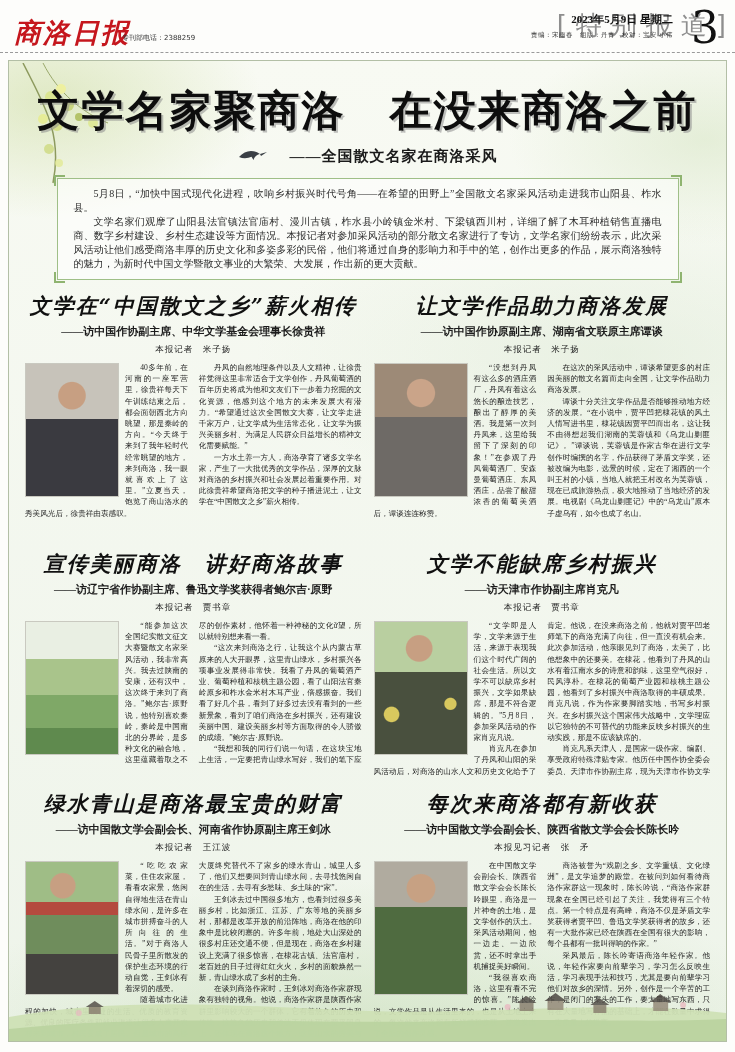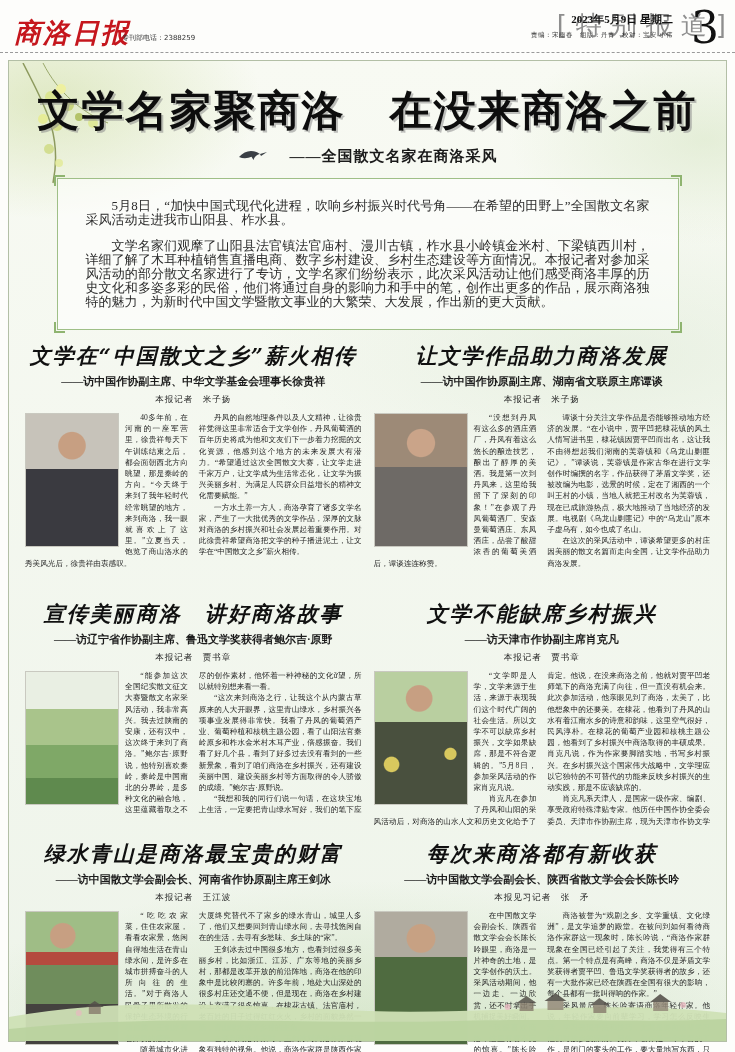--- a/index.html
+++ b/index.html
@@ -31,21 +31,21 @@
   .deco-landscape{position:absolute;left:0;right:0;bottom:0;width:100%;height:64px;pointer-events:none;}
   
   .banner{position:relative;text-align:center;padding-top:22px;}
   .banner-title{margin:0;font-size:42px;font-weight:900;color:#0d0d0d;letter-spacing:2px;
     font-family:"DejaVu Serif",serif;text-shadow:2px 2px 0 rgba(140,140,140,.55);}
   .banner-subrow{display:flex;justify-content:center;align-items:center;gap:22px;margin-top:8px;}
   .banner-sub{font-size:15px;font-weight:bold;color:#1a1a1a;letter-spacing:1px;}
   
   .intro-box{position:relative;width:588px;margin:12px auto 0;border:1px solid #9fbf87;
     background:rgba(255,255,255,.55);padding:8px 16px;}
-  .intro-box p{margin:12px;font-size:13px;line-height:14px;text-align:justify;text-indent:2em;color:#2b2b2b;}
+  .intro-box p{margin:0;font-size:10px;line-height:14px;text-align:justify;text-indent:2em;color:#2b2b2b;}
   .corner{position:absolute;width:9px;height:9px;border:2px solid #8fb470;}
   .c-tl{left:-4px;top:-4px;border-right:none;border-bottom:none;}
   .c-tr{right:-4px;top:-4px;border-left:none;border-bottom:none;}
   .c-bl{left:-4px;bottom:-4px;border-right:none;border-top:none;}
   .c-br{right:-4px;bottom:-4px;border-left:none;border-top:none;}
   
   .grid{position:relative;margin:12px 16px 0;display:grid;grid-template-columns:1fr 1fr;
     column-gap:20px;row-gap:13px;gap:12px;}
   .a-title{margin:0;text-align:center;font-size:21px;font-weight:800;font-style:italic;
     letter-spacing:2px;color:#101010;font-family:"DejaVu Serif",serif;}
@@ -133,22 +133,22 @@
         </div>
     </div>
 
     <div class="article">
       <h2 class="a-title">让文学作品助力商洛发展</h2>
       <div class="a-sub">——访中国作协原副主席、湖南省文联原主席谭谈</div>
       <div class="a-byline">本报记者　米子扬</div>
       <div class="a-body bh-r1">
         <div class="photo p2"></div>
       <p>“没想到丹凤有这么多的酒庄酒厂，丹凤有着这么悠长的酿造技艺，酿出了醇厚的美酒。我是第一次到丹凤来，这里给我留下了深刻的印象！”在参观了丹凤葡萄酒厂、安森曼葡萄酒庄、东凤酒庄，品尝了酸甜浓香的葡萄美酒后，谭谈连连称赞。</p>
+          <p>在这次的采风活动中，谭谈希望更多的村庄因美丽的散文名篇而走向全国，让文学作品助力商洛发展。</p>
           <p>谭谈十分关注文学作品是否能够推动地方经济的发展。“在小说中，贾平凹把棣花镇的风土人情写进书里，棣花镇因贾平凹而出名，这让我不由得想起我们湖南的芙蓉镇和《乌龙山剿匪记》。”谭谈说，芙蓉镇是作家古华在进行文学创作时编撰的名字，作品获得了茅盾文学奖，还被改编为电影，选景的时候，定在了湘西的一个叫王村的小镇，当地人就把王村改名为芙蓉镇，现在已成旅游热点，极大地推动了当地经济的发展。电视剧《乌龙山剿匪记》中的“乌龙山”原本子虚乌有，如今也成了名山。</p>
-          <p>在这次的采风活动中，谭谈希望更多的村庄因美丽的散文名篇而走向全国，让文学作品助力商洛发展。</p>
         </div>
     </div>
 
     <div class="article">
       <h2 class="a-title">宣传美丽商洛　讲好商洛故事</h2>
       <div class="a-sub">——访辽宁省作协副主席、鲁迅文学奖获得者鲍尔吉·原野</div>
       <div class="a-byline">本报记者　贾书章</div>
       <div class="a-body bh-r2">
         <div class="photo p3"></div>
       <p>“能参加这次全国纪实散文征文大赛暨散文名家采风活动，我非常高兴。我去过陕南的安康，还有汉中，这次终于来到了商洛。”鲍尔吉·原野说，他特别喜欢秦岭，秦岭是中国南北的分界岭，是多种文化的融合地，这里蕴藏着取之不尽的创作素材，他怀着一种神秘的文化ữ望，所以就特别想来看一看。</p>

